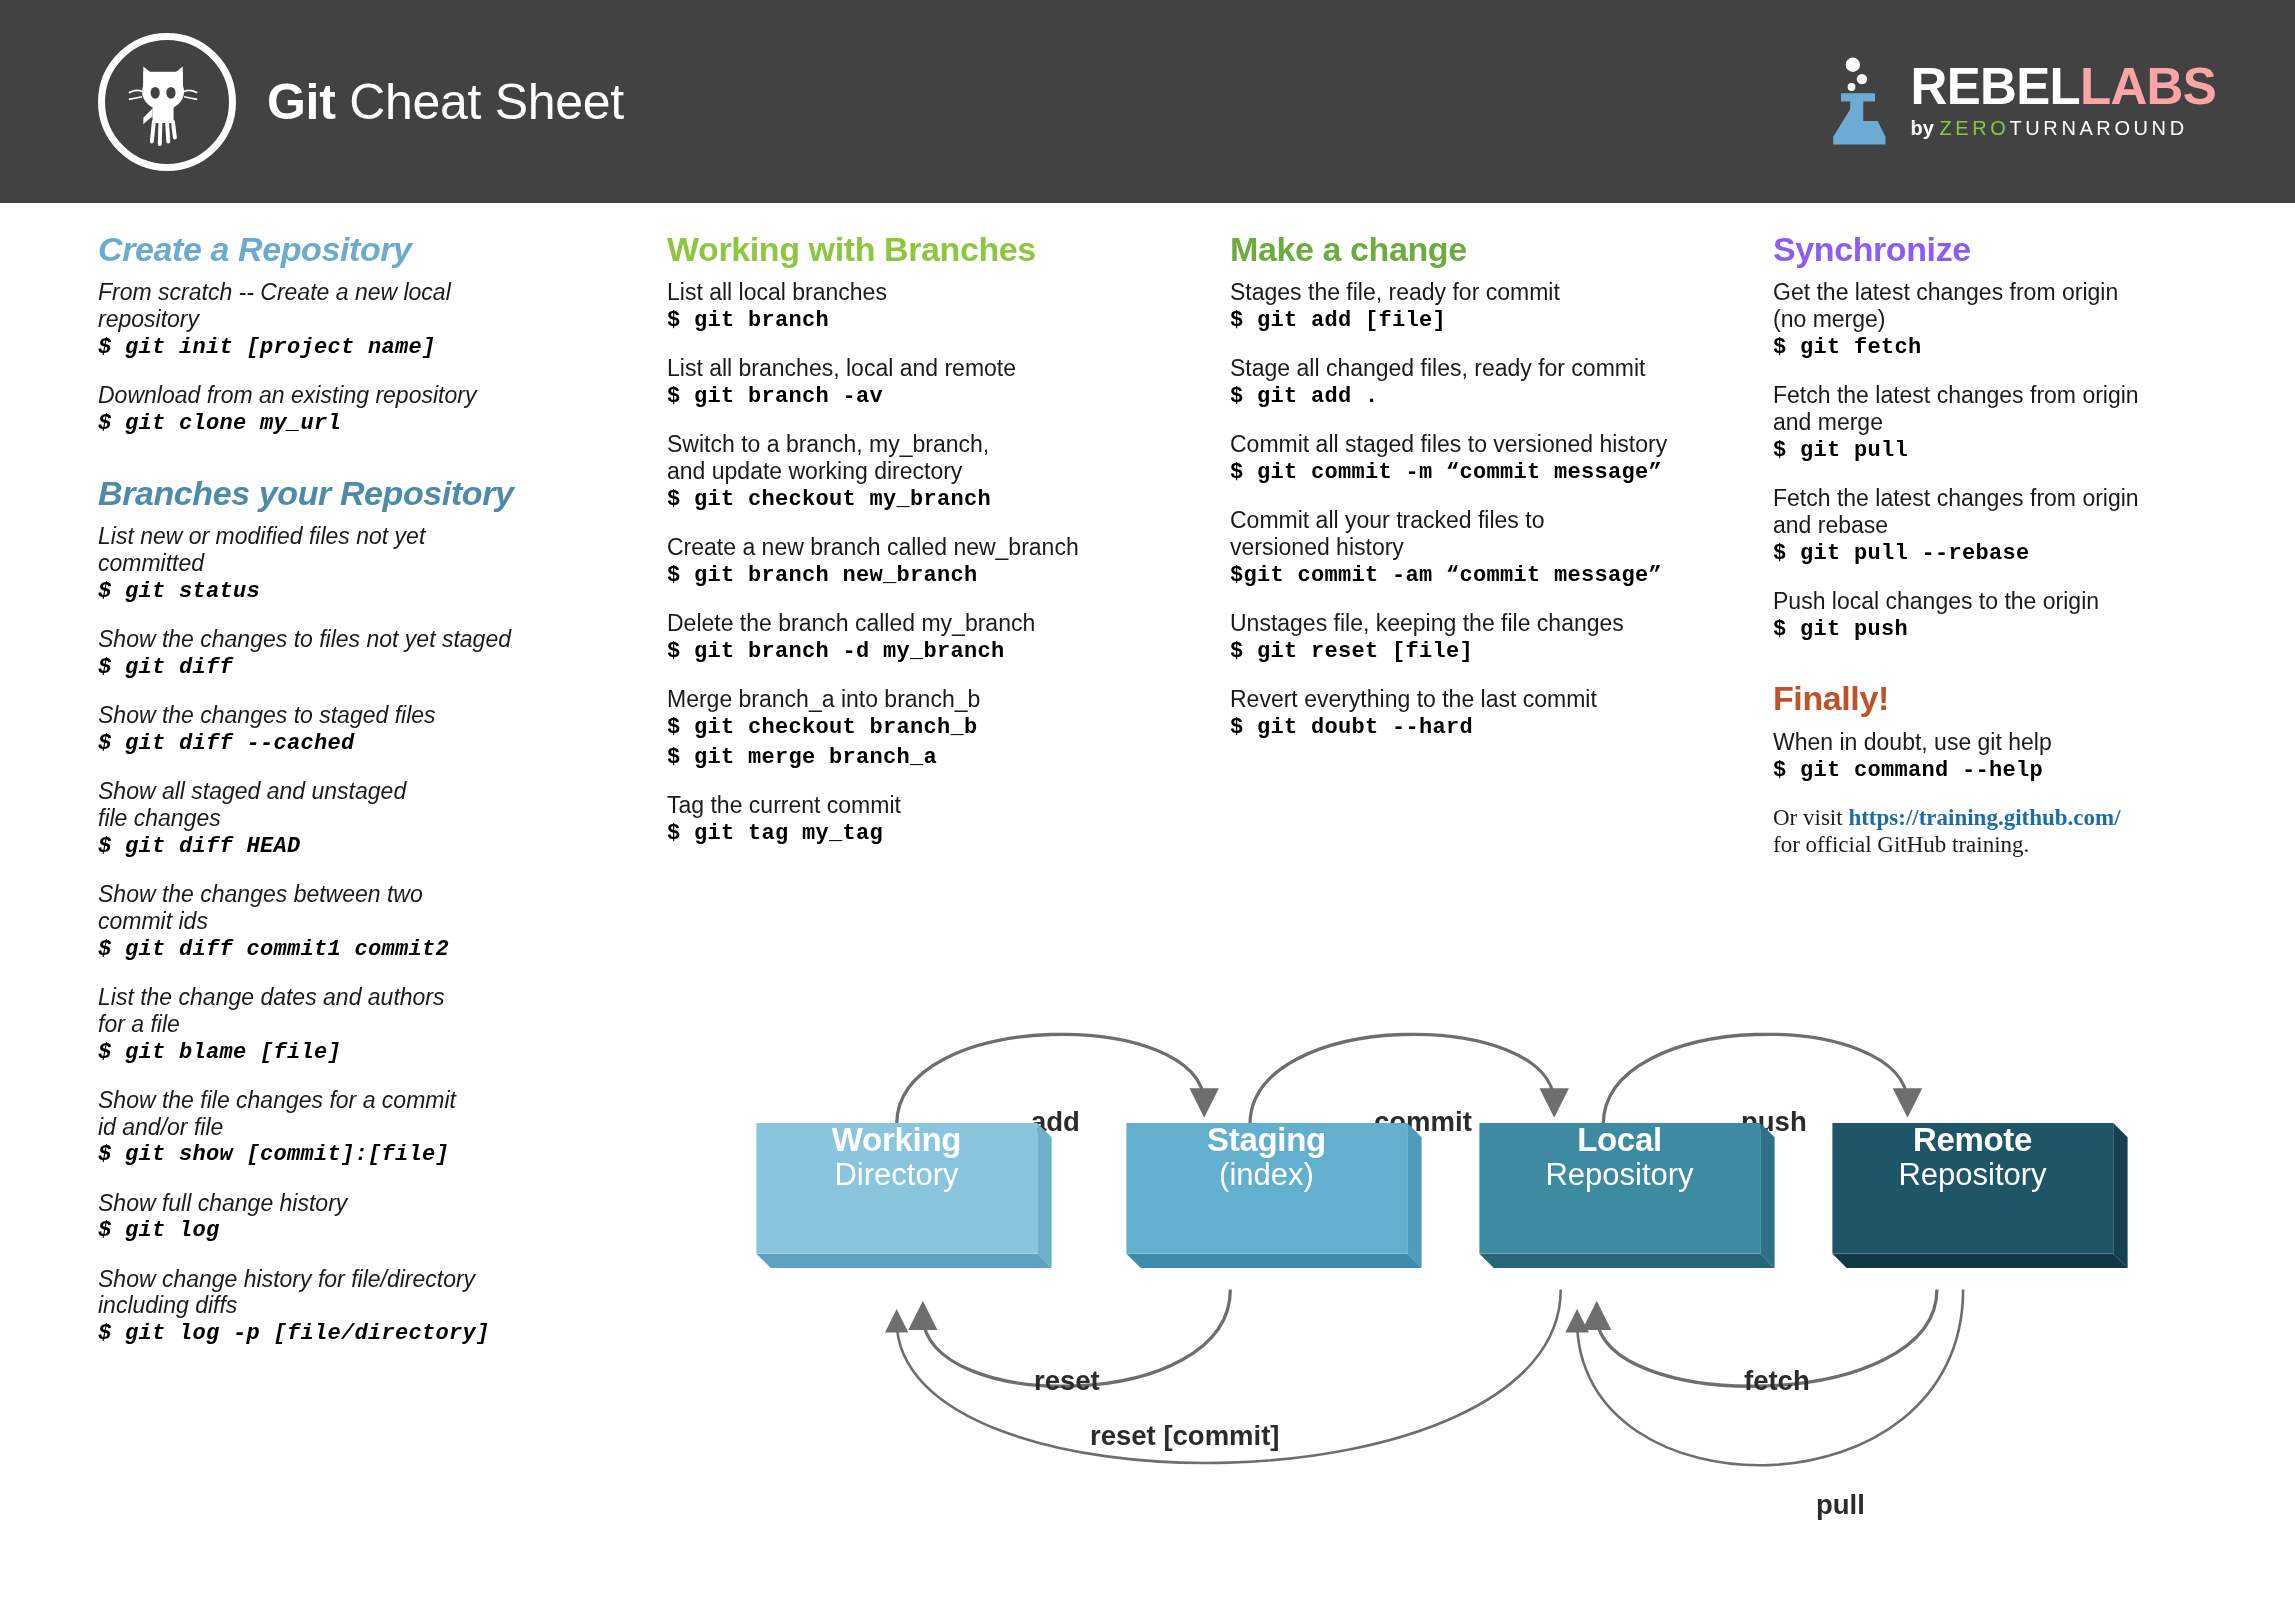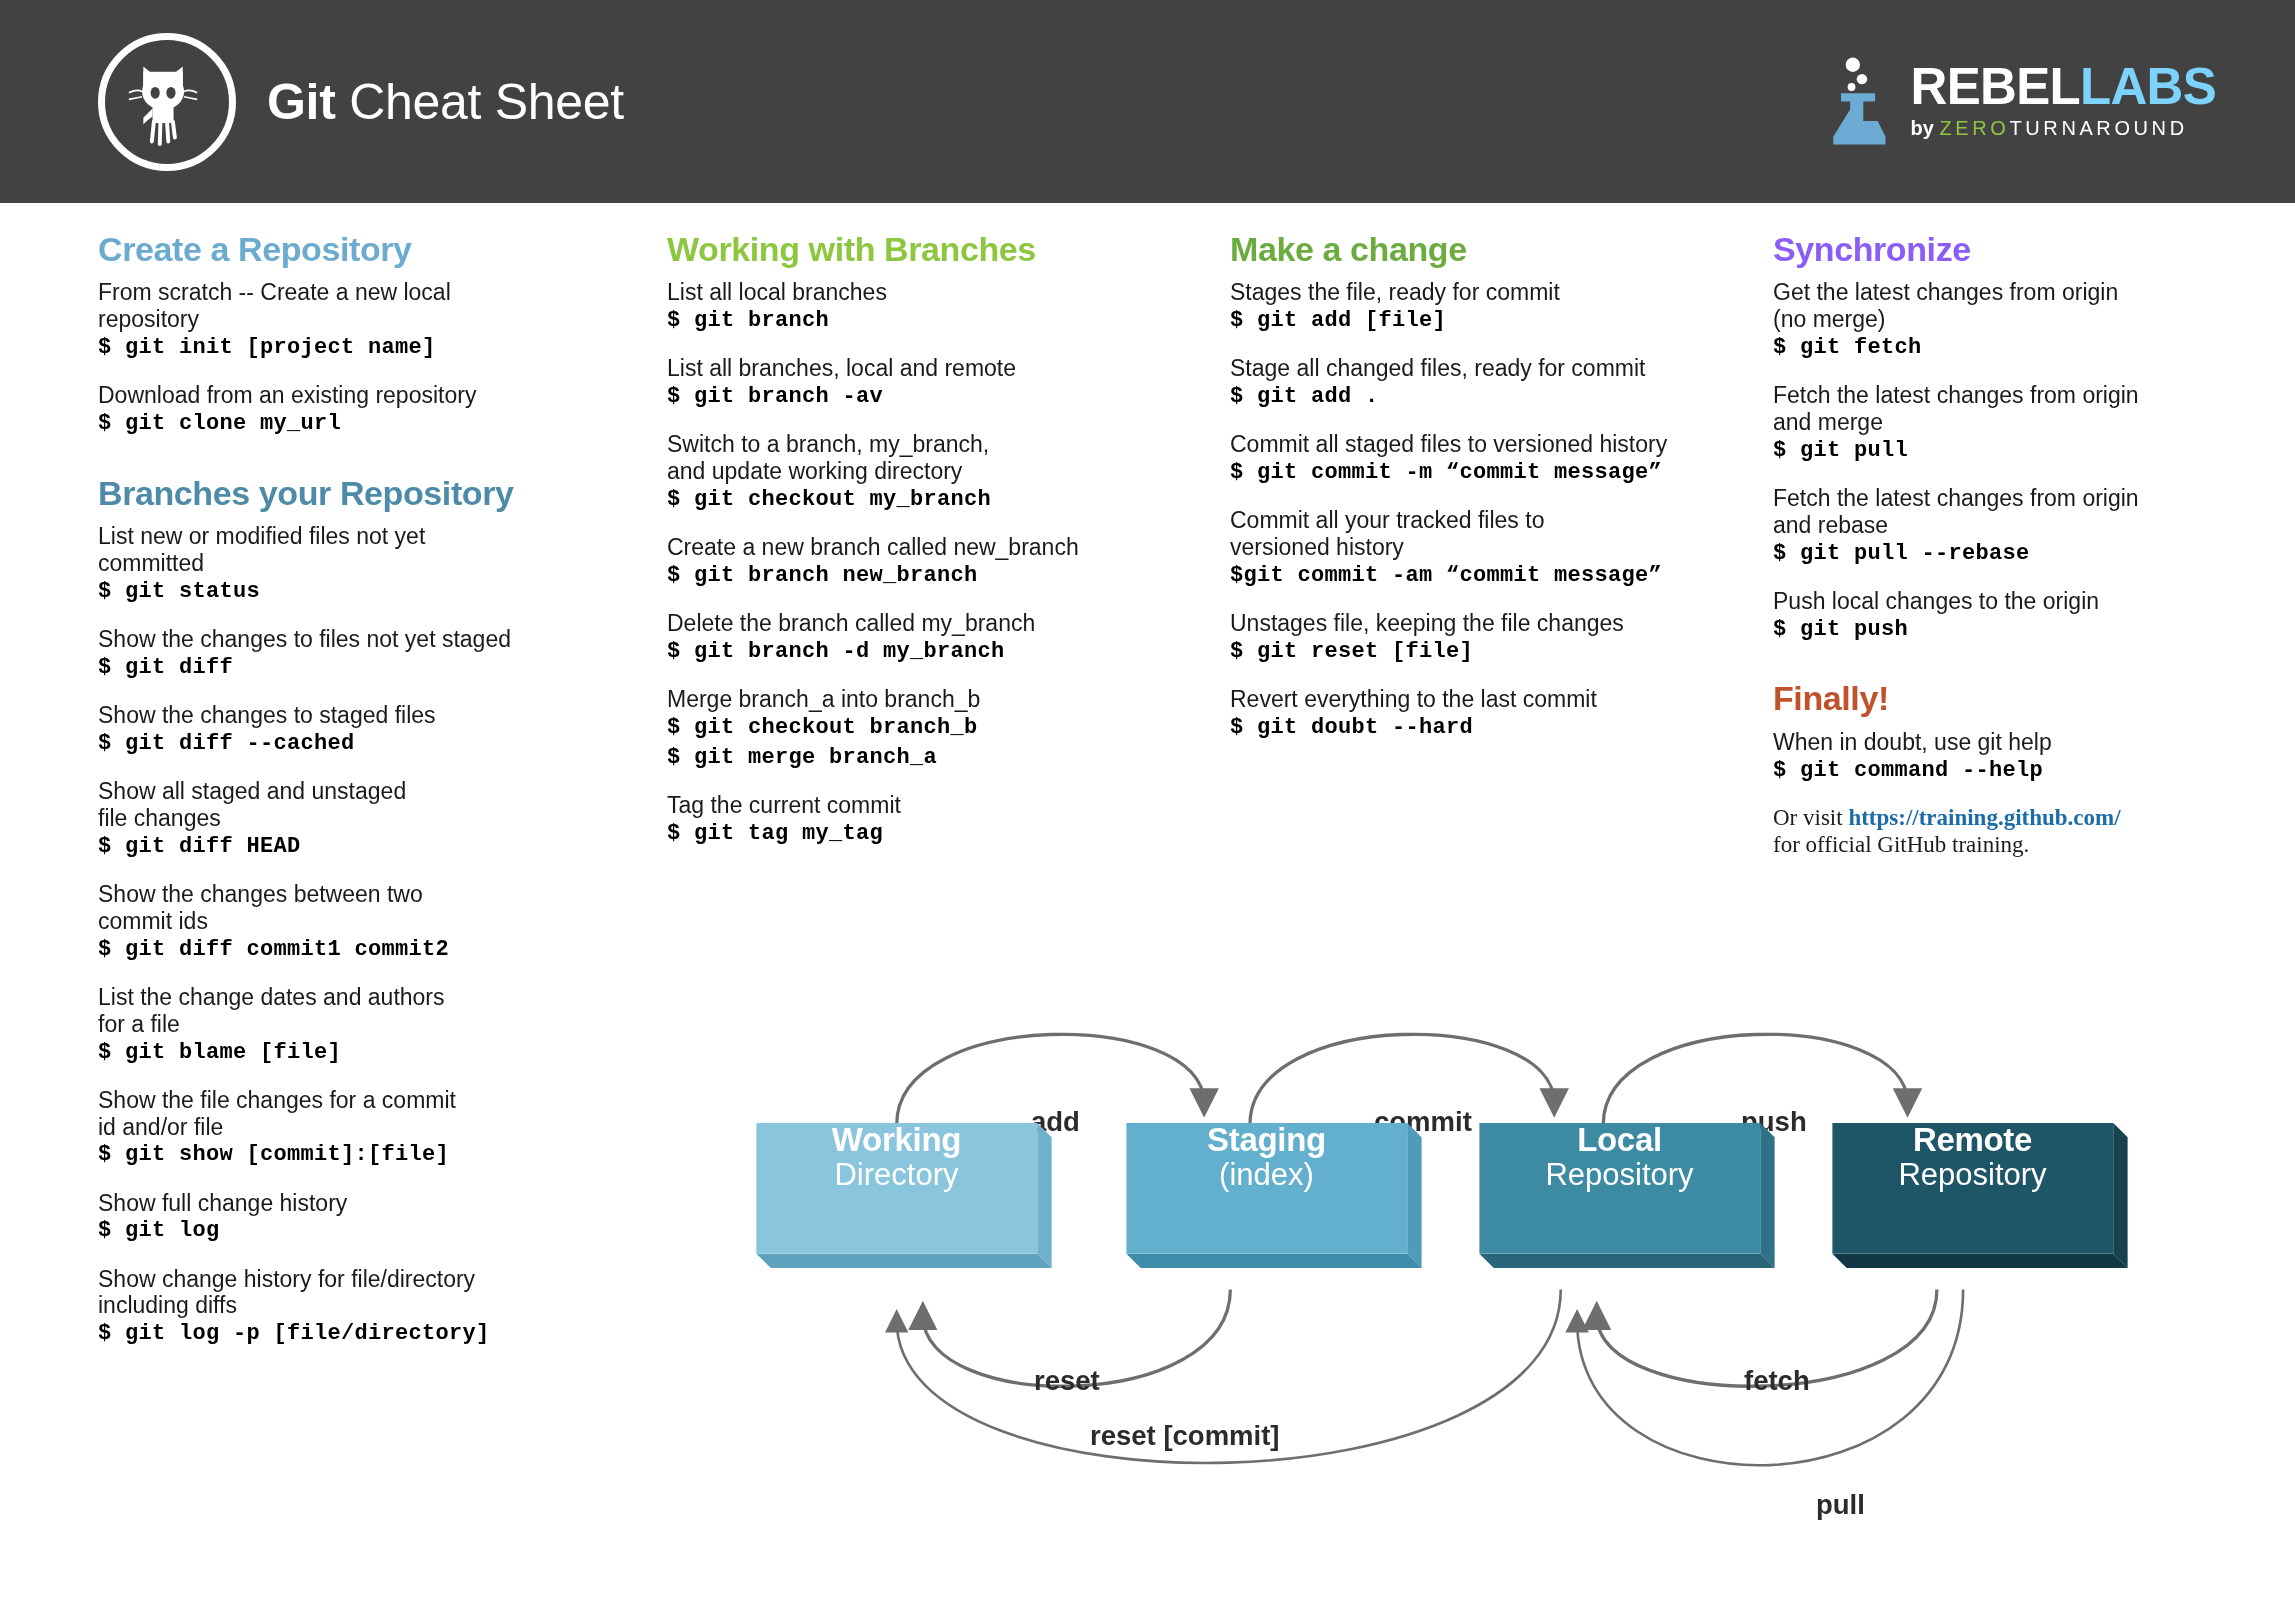--- a/index.html
+++ b/index.html
@@ -15,29 +15,29 @@
   .title{font-size:50px;color:#fff;line-height:1;white-space:nowrap;letter-spacing:-0.3px;}
   .title b{font-weight:700;}
   .title span{font-weight:300;}
 
   
   .rl{position:absolute;right:79px;top:0;height:203px;display:flex;align-items:center;gap:14.4px;}
   .rl-flask{width:72px;height:98px;position:relative;flex:0 0 auto;}
   .rl-text{display:flex;flex-direction:column;justify-content:center;}
   .rl-main{font-size:51px;font-weight:700;line-height:0.95;letter-spacing:-0.7px;white-space:nowrap;}
   .rl-main .w{color:#fff;}
-  .rl-main .b{color:#7dd3fc;}
+  .rl-main .b{color:#fca5a5;}
   .rl-sub{font-size:20px;font-weight:400;letter-spacing:3.6px;white-space:nowrap;margin-top:5px;}
   .rl-sub .by{color:#fff;font-weight:700;letter-spacing:0px;font-size:20px;}
   .rl-sub .zero{color:#8DC63F;}
   .rl-sub .turn{color:#fff;}
 
   
   .col{position:absolute;top:232px;}
-  .c1{left:98px;width:517px;}
+  .c1{left:98px;width:517px;font-style:italic;}
   .c2{left:667px;width:517px;}
   .c3{left:1230px;width:517px;}
   .c4{left:1773px;width:458px;}
 
   h2.sec{font-size:34px;font-weight:700;margin:0 0 11.8px 0;line-height:1.05;letter-spacing:-0.4px;}
   h2.sec.mt{margin-top:37px;}
 
   .entry{margin-bottom:19.6px;}
   .desc{font-size:23px;font-weight:400;line-height:1.17;color:#1a1a1a;}
   .cmd{font-family:"Liberation Mono",monospace;font-size:22px;font-weight:700;

